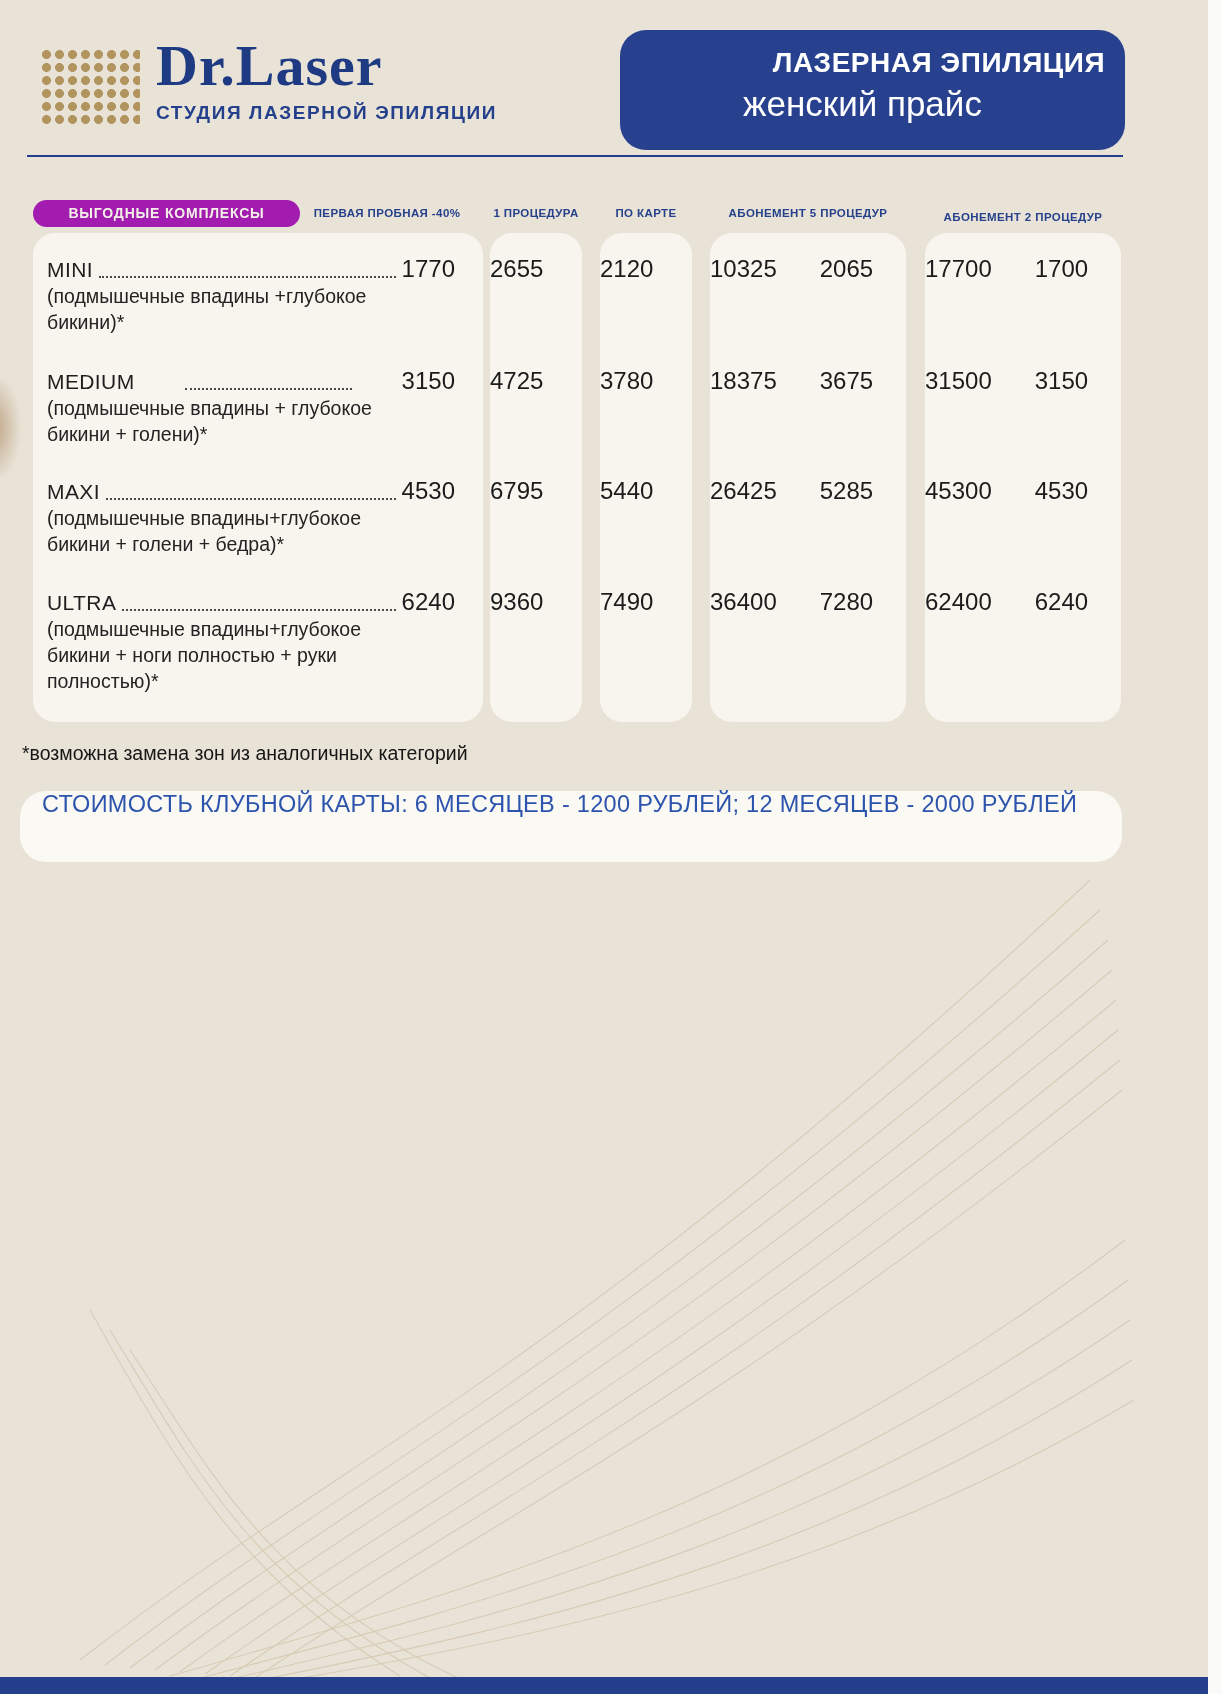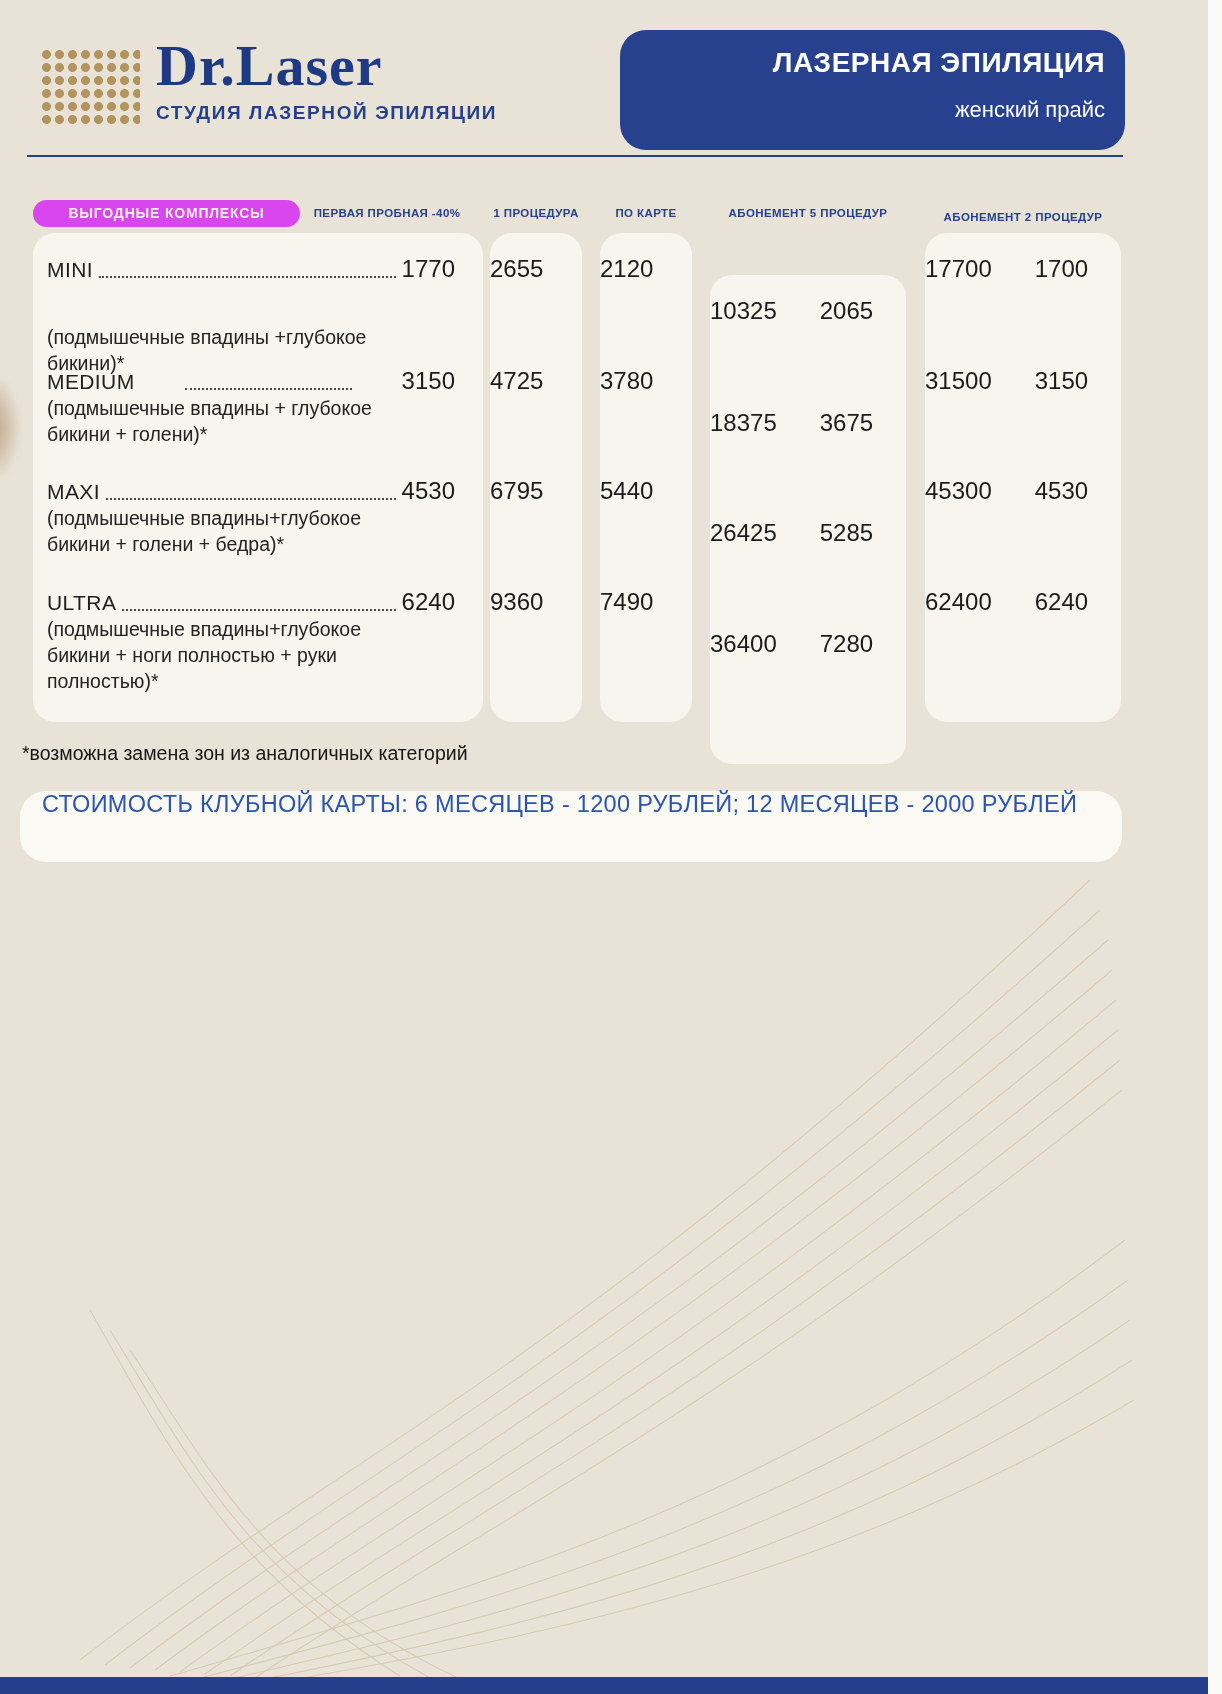--- a/index.html
+++ b/index.html
@@ -33,49 +33,49 @@
   }
   .brand-tagline{
     font-size:19px;font-weight:bold;color:#24408c;letter-spacing:1.6px;margin-top:6px;
   }
   .header-badge{
     position:absolute;left:620px;top:30px;width:505px;height:120px;
     background:#27418f;border-radius:26px;color:#ffffff;
     box-sizing:border-box;padding:17px 20px 0 0;text-align:right;
   }
   .badge-title{font-size:28px;font-weight:bold;letter-spacing:.5px;}
-  .badge-subtitle{font-size:22px;font-weight:normal;margin-top:18px;}
+  .badge-subtitle{font-size:35px;font-weight:normal;margin-top:5px;text-align:center;}
   .header-rule{
     position:absolute;left:27px;top:155px;width:1096px;height:0;
     border-top:2.5px solid #24408c;
   }
   
   .section-pill{
     position:absolute;left:33px;top:200px;width:267px;height:27px;
-    background:#d946ef;border-radius:15px;color:#f3f0e8;
+    background:#a21caf;border-radius:15px;color:#f3f0e8;
     font-size:14px;font-weight:bold;letter-spacing:.8px;
     text-align:center;line-height:27px;
   }
   .col-head{
     position:absolute;top:206px;font-size:11.5px;font-weight:bold;
     color:#26418c;letter-spacing:.4px;text-align:center;line-height:14px;
   }
   .ch0{left:312px;width:150px;}
   .ch1{left:490px;width:92px;}
   .ch2{left:600px;width:92px;}
   .ch3{left:710px;width:196px;}
   .ch4{left:925px;width:196px;top:210px;}
   
   .col-block{
     position:absolute;top:233px;height:489px;background:#f8f5ef;border-radius:22px;
   }
   .names-block{left:33px;width:450px;}
   .vcol1{left:490px;width:92px;}
   .vcol2{left:600px;width:92px;}
-  .vcol3{left:710px;width:196px;margin-top:42px;}
+  .vcol3{left:710px;width:196px;}
   .vcol4{left:925px;width:196px;}
   .name-row{
     position:absolute;left:14px;right:28px;height:30px;
     display:flex;align-items:baseline;
   }
   .nm{font-size:21px;color:#1e1e1e;letter-spacing:.4px;}
   .leader{
     flex:1;align-self:flex-end;height:1px;margin:0 6px 7px 6px;
     border-bottom:2.4px dotted #4a4a4a;
   }
@@ -87,21 +87,21 @@
   .val{
     position:absolute;left:0;width:100%;
     font-size:24px;line-height:28px;color:#1b1b1b;
   }
   .val.l{left:0;width:56%;}
   .val.r{left:56%;width:44%;}
   .row-0{top:22px;}
   .row-1{top:134px;gap:44px;}
   .row-2{top:244px;}
   .row-3{top:355px;}
-  .desc-0{top:50px;margin-top:41px;}
+  .desc-0{top:50px;}
   .desc-1{top:162px;}
   .desc-2{top:272px;}
   .desc-3{top:383px;}
   
   .footnote{
     position:absolute;left:22px;top:742px;font-size:19.5px;color:#161616;
   }
   .club-banner{
     position:absolute;left:20px;top:791px;width:1102px;height:71px;
     background:#fbf9f4;border-radius:26px;

